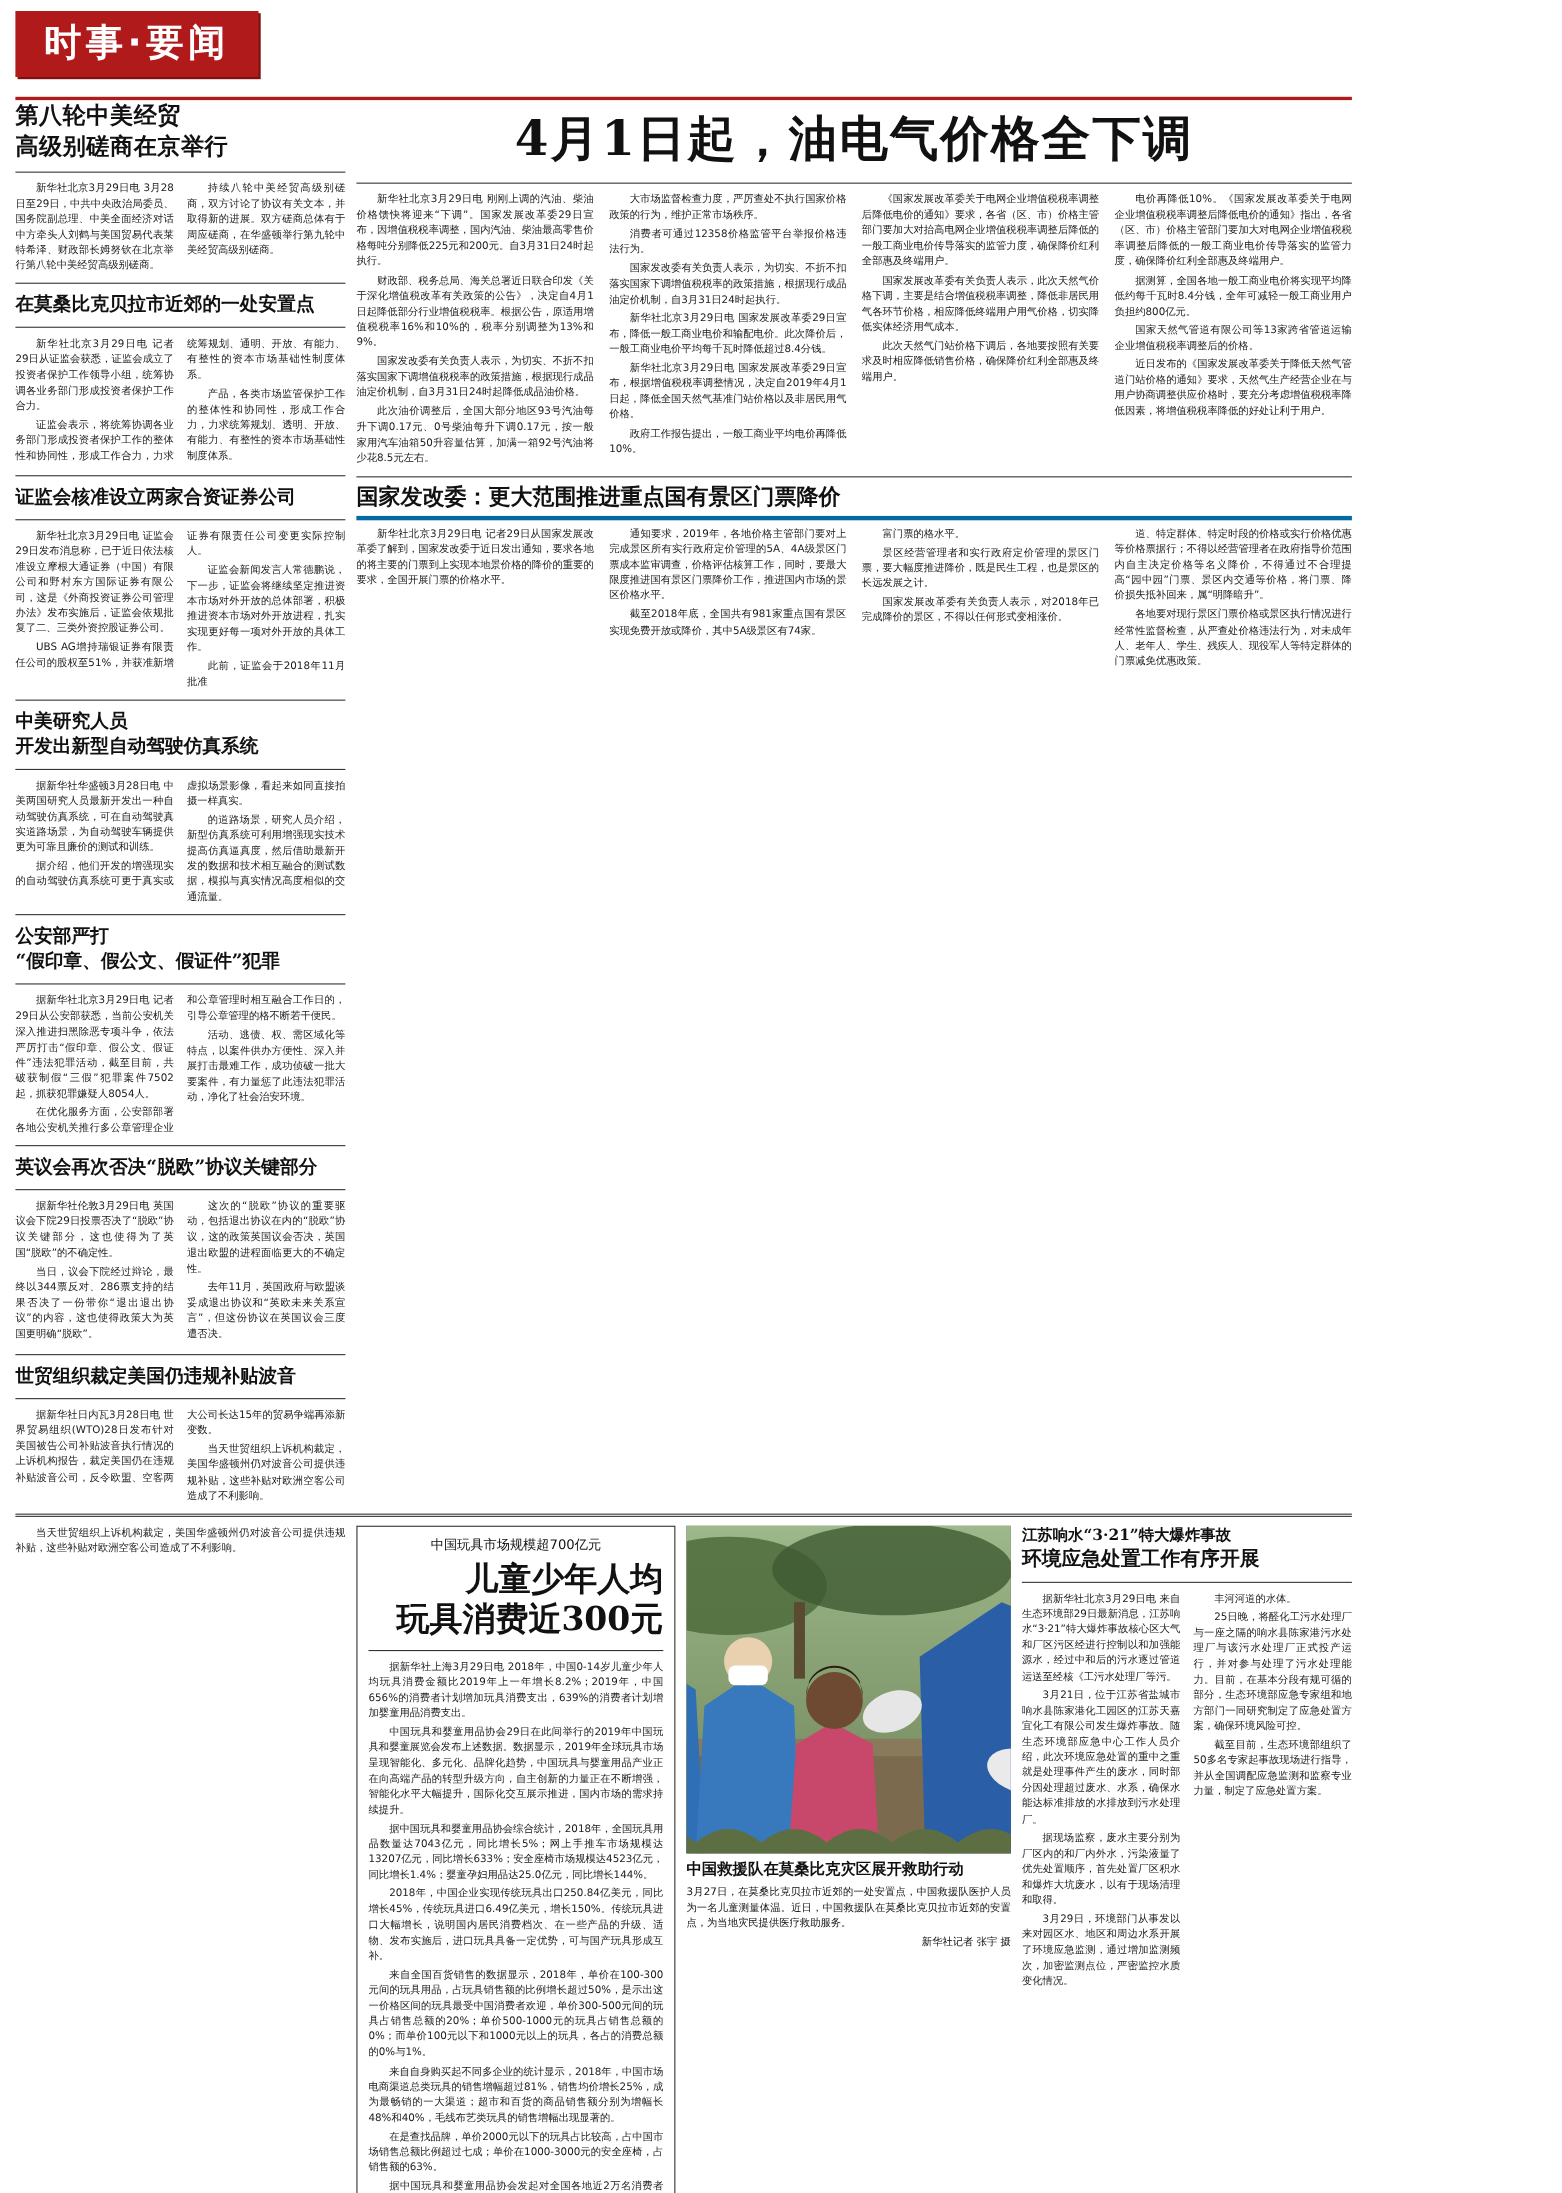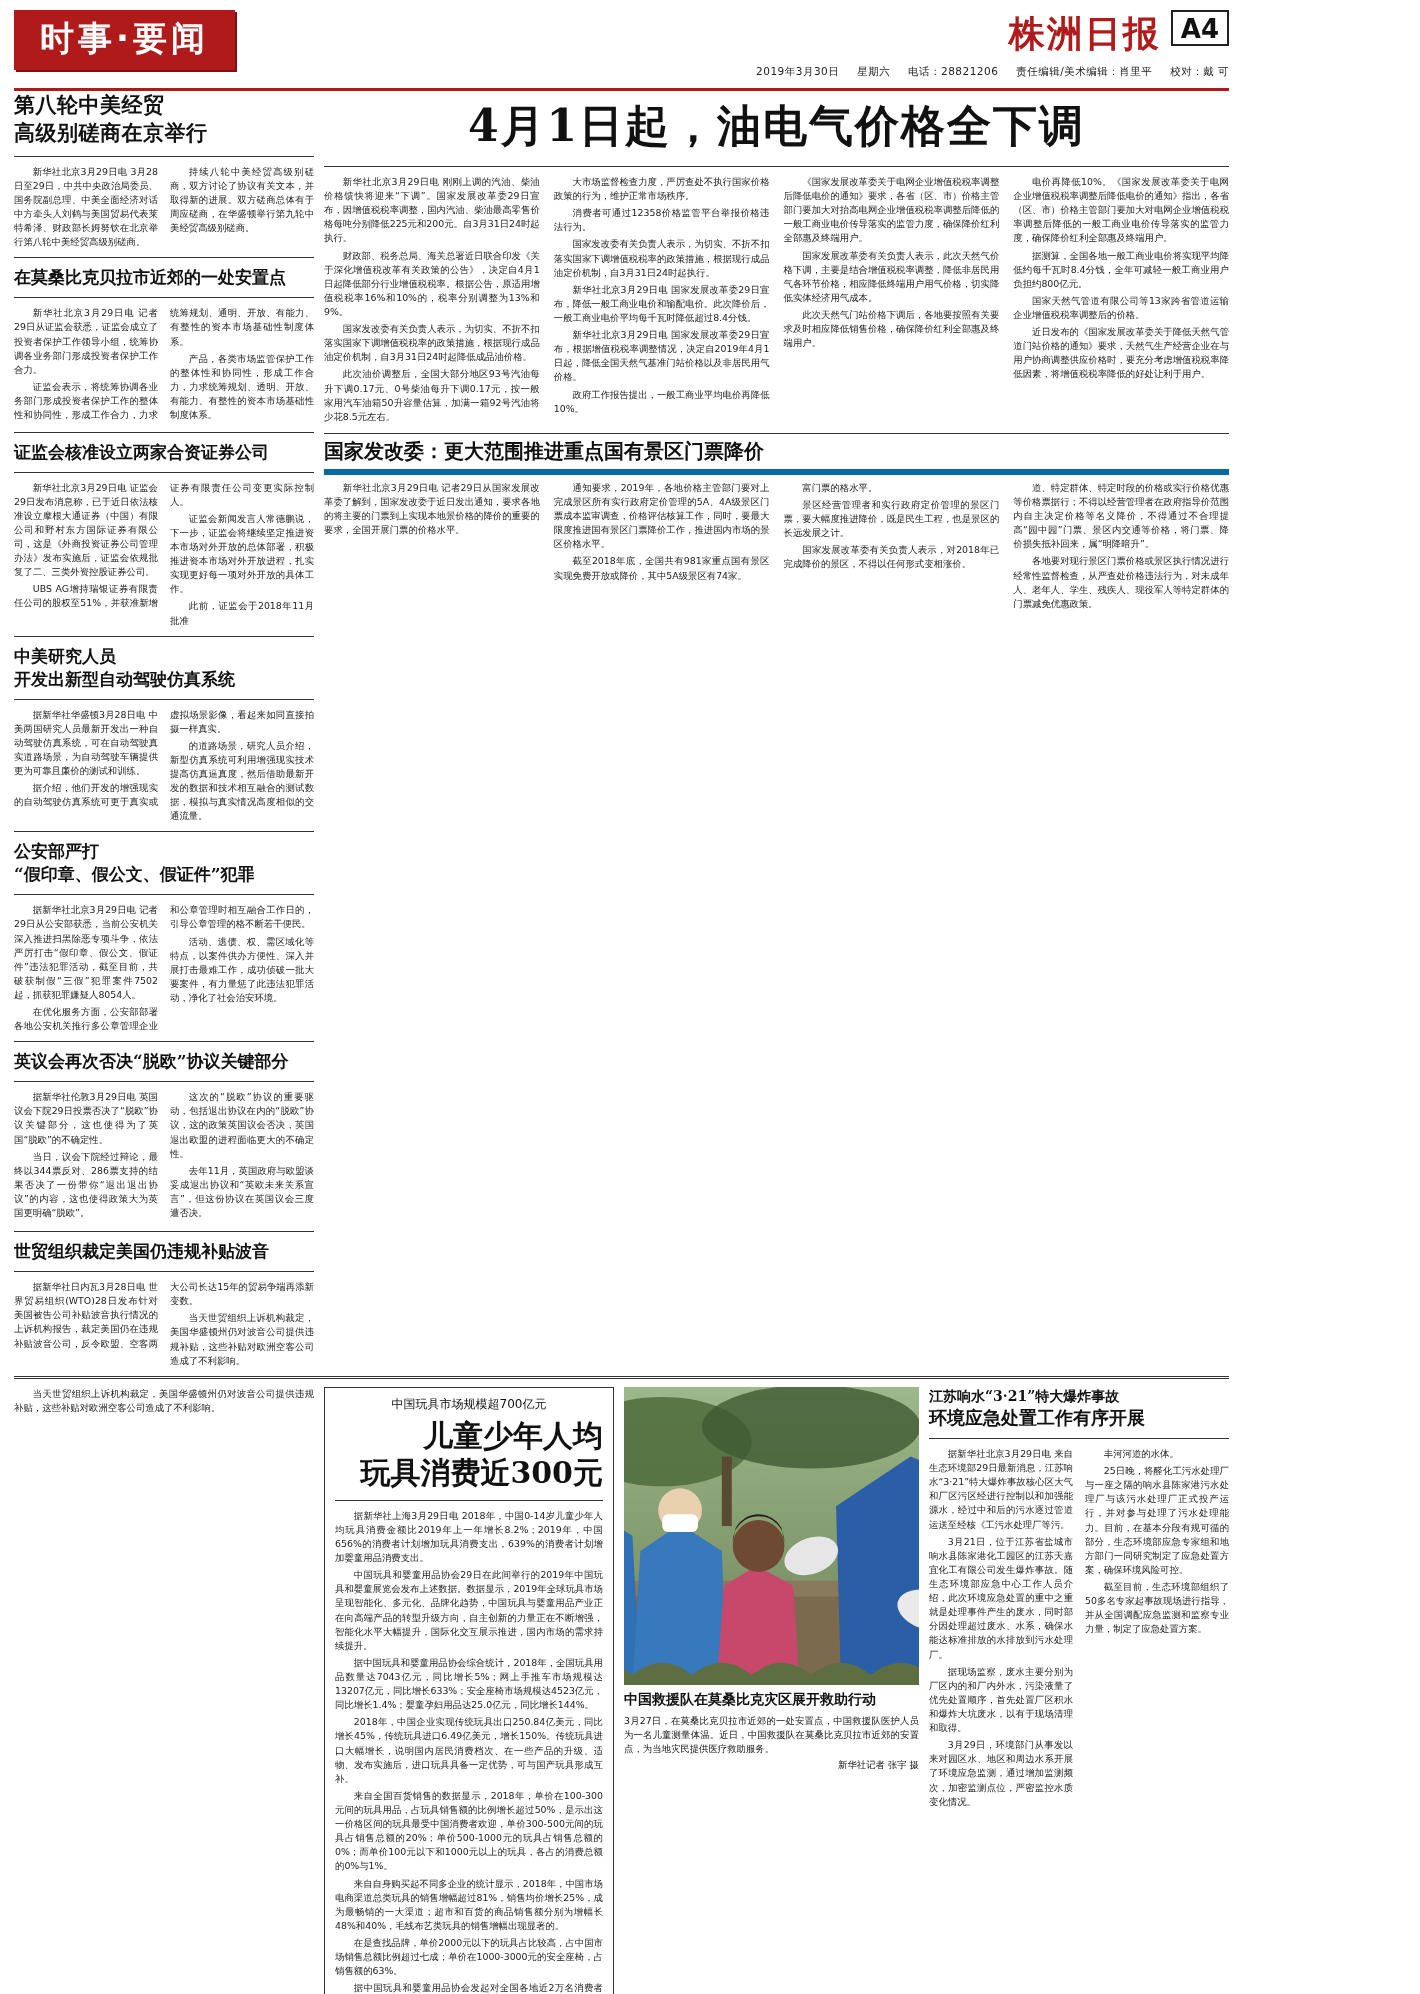--- a/index.html
+++ b/index.html
@@ -63,21 +63,21 @@
   .body-txt p { margin:0 0 3px 0; text-indent:2em; }
 
   .two-col { column-count:2; column-gap:12px; column-rule:0; }
 
   
   .lead-title {
     font-size:44px; font-weight:bold; text-align:center; letter-spacing:2px;
     font-family:"DejaVu Serif","Liberation Serif",serif; margin:6px 0 10px 0;
   }
   .sub-head {
-    font-size:20px; font-weight:bold; border-top:1px solid #333; border-bottom:6px solid #0369a1;
+    font-size:20px; font-weight:bold; border-top:1px solid #333; border-bottom:4px solid #0369a1;
     padding:4px 0; margin:6px 0; font-family:"DejaVu Serif","Liberation Serif",serif;
   }
 
   
   .mid-area { display:flex; gap:10px; margin-top:8px; }
   .toybox { width:290px; border:1px solid #333; padding:8px 10px; flex:none; }
   .toybox .kicker { font-size:12px; text-align:center; margin-bottom:4px; }
   .toybox .big { font-size:30px; font-weight:bold; text-align:right; line-height:1.25;
     font-family:"DejaVu Serif","Liberation Serif",serif; margin-bottom:8px; }
   .photo-col { flex:1; }
@@ -93,33 +93,20 @@
 </head>
 <body>
 
 <div class="page">
 
   <div class="masthead">
     <div class="badge-wrap">
       <div class="section-badge">时事·要闻</div>
     </div>
     <div style="flex:1"></div>
-    <div style="text-align:right">
-      <div class="paper-name" style="justify-content:flex-end;">
-        <div class="paper-title">株洲日报</div>
-        <div class="page-no">A4</div>
-      </div>
-      <div class="masthead-meta">
-        <span>2019年3月30日</span>
-        <span>星期六</span>
-        <span>电话：28821206</span>
-        <span>责任编辑/美术编辑：肖里平</span>
-        <span>校对：戴 可</span>
-      </div>
-    </div>
   </div>
   <div class="rule-red"></div>
 
   <div class="top-area">
 
     <div class="col-left">
 
       <div>
         <div class="headline-l">
           <div>第八轮中美经贸</div>

